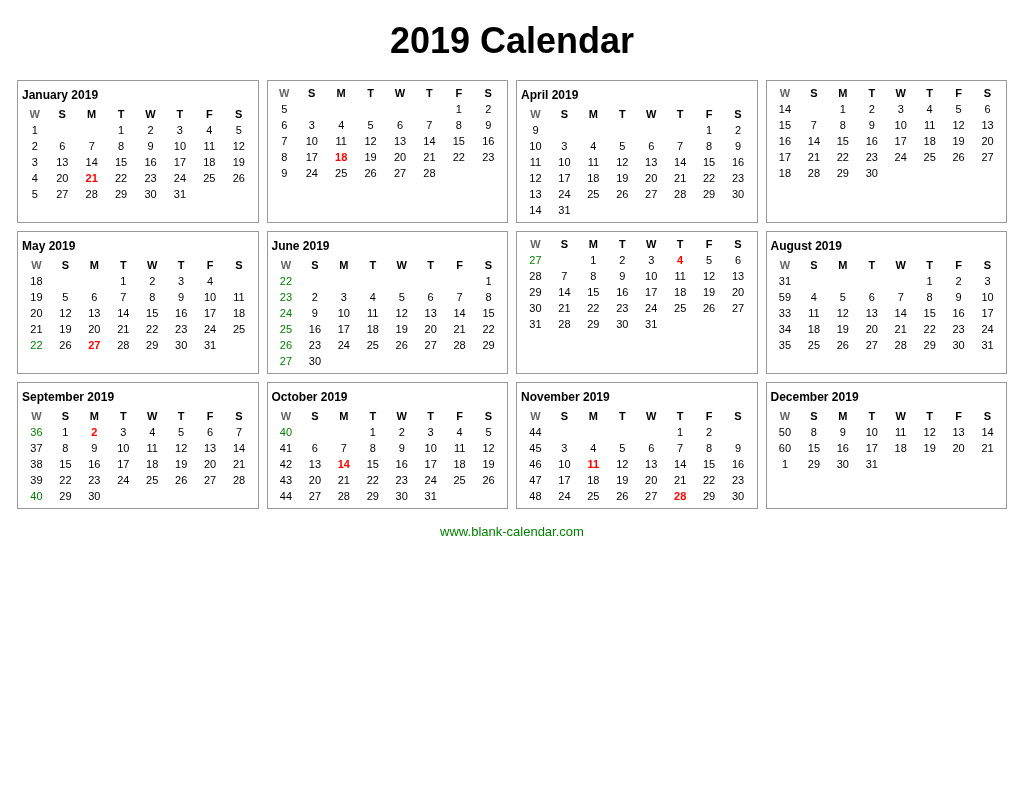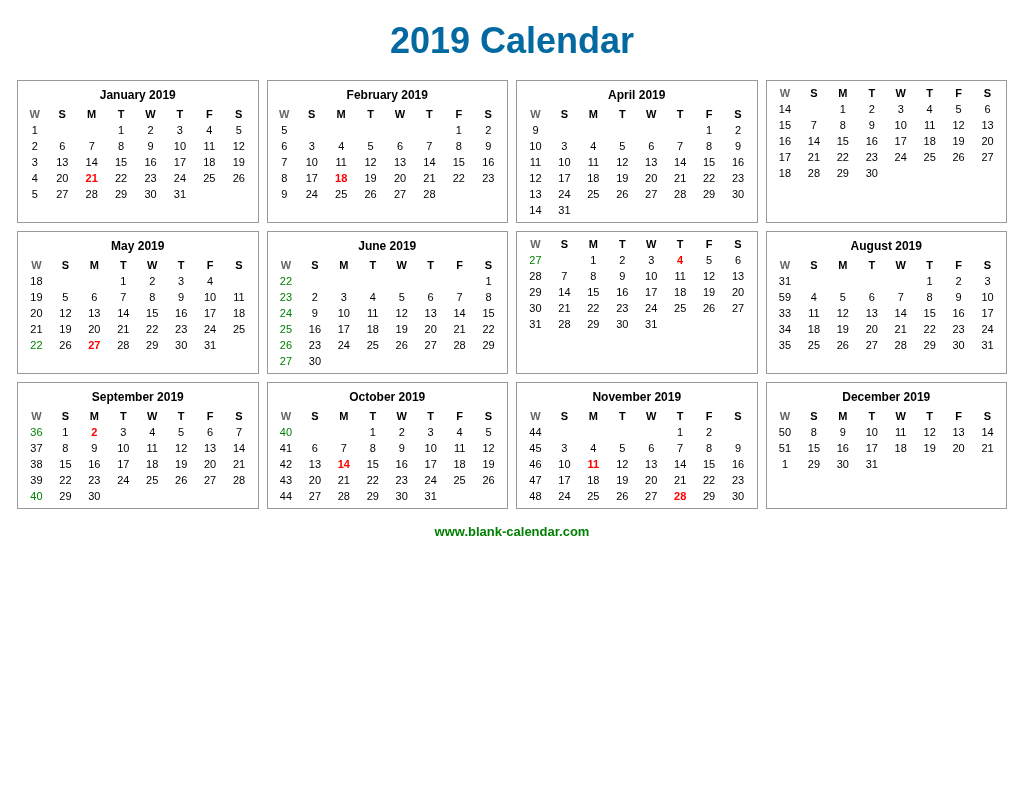--- a/index.html
+++ b/index.html
@@ -10,35 +10,34 @@
       flex-direction: column;
       align-items: center;
       padding: 20px 10px;
       min-height: 791px;
       width: 1024px;
     }
     h1 {
       font-size: 36px;
       font-weight: bold;
       margin-bottom: 18px;
-      color: #0369a1;
+      color: #000000;
     }
     .calendar-grid {
       display: grid;
       grid-template-columns: repeat(4, 1fr);
       gap: 8px;
       width: 100%;
       max-width: 990px;
     }
     .month-block {
       border: 1px solid #999;
       padding: 4px;
     }
     .month-title {
-      text-align: center;
       font-weight: bold;
       font-size: 12px;
       padding: 3px 0 4px 0;
       color: #000;
     }
     .month-table {
       width: 100%;
       border-collapse: collapse;
       font-size: 11px;
     }
@@ -56,21 +55,21 @@
       font-size: 11px;
     }
     .week-num {
       color: #666;
       font-size: 10px;
     }
     .website {
       margin-top: 15px;
       font-size: 13px;
       color: green;
-      font-weight: bold;
+      font-weight: normal;
     }
   </style>
 </head>
 <body>
 
 <h1>2019 Calendar</h1>
 
 <div class="calendar-grid" id="calendar-container">
 <div class="month-block">
       <div class="month-title">January 2019</div>
@@ -135,21 +134,20 @@
             <td>29</td>
             <td>30</td>
             <td>31</td>
             <td></td>
             <td></td>
           </tr>
         </tbody>
       </table>
     </div>
     <div class="month-block">
-      <div class="month-title">February 2019</div>
       <table class="month-table">
         <thead>
           <tr>
             <th style="color: rgb(102, 102, 102);">W</th>
             <th>S</th>
             <th>M</th>
             <th>T</th>
             <th>W</th>
             <th>T</th>
             <th>F</th>
@@ -869,21 +867,21 @@
             <td class="week-num">50</td>
             <td>8</td>
             <td>9</td>
             <td>10</td>
             <td>11</td>
             <td>12</td>
             <td>13</td>
             <td>14</td>
           </tr>
           <tr>
-            <td class="week-num">51</td>
+            <td class="week-num">60</td>
             <td>15</td>
             <td>16</td>
             <td>17</td>
             <td>18</td>
             <td>19</td>
             <td>20</td>
             <td>21</td>
           </tr>
           <tr>
             <td class="week-num">1</td>

